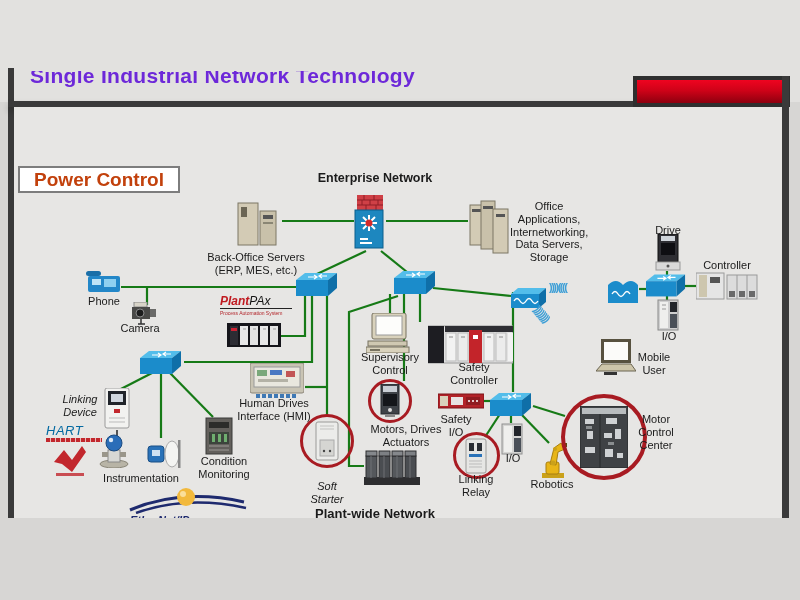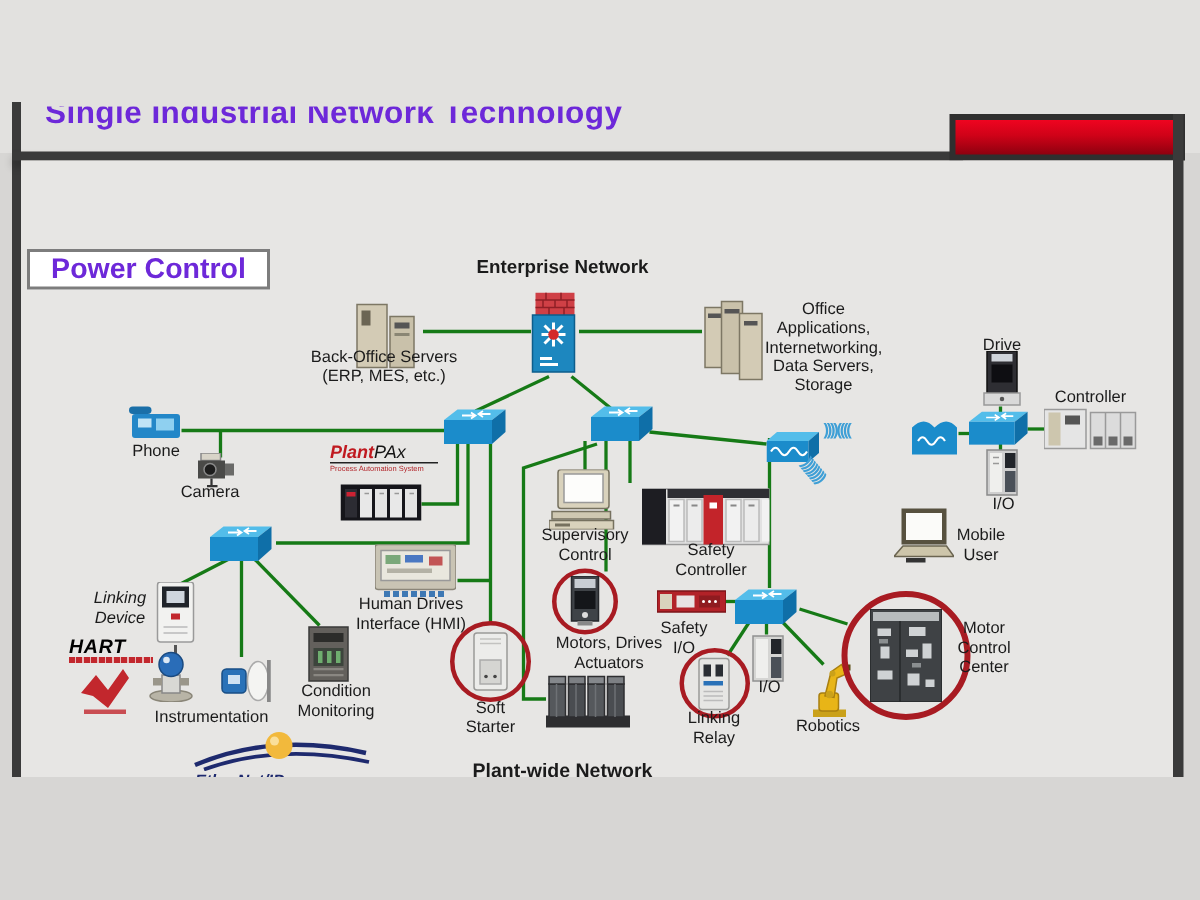--- a/index.html
+++ b/index.html
@@ -9,34 +9,34 @@
   .title-clip{position:absolute;left:30px;top:71px;width:560px;height:21px;overflow:hidden;}
   .title-clip .t{position:relative;top:-7px;font-size:21px;font-weight:600;color:#6d28d9;letter-spacing:.3px;}
   .frame-left{position:absolute;left:8px;top:68px;width:6px;height:450px;background:#3a3a3a;}
   .frame-right{position:absolute;left:782px;top:76px;width:7px;height:442px;background:#3a3a3a;}
   .frame-h{position:absolute;left:8px;top:101px;width:634px;height:6px;background:#3a3a3a;box-shadow:0 4px 6px rgba(0,0,0,.22);}
   .redbox{position:absolute;left:633px;top:76px;width:157px;height:31px;background:#2f2f2f;padding:4px;box-sizing:border-box;}
   .redbox .fill{width:100%;height:100%;background:linear-gradient(180deg,#ef0420 0%,#cf0218 45%,#8e000f 100%);}
   .content{position:absolute;left:14px;top:107px;width:768px;height:411px;background:#e7e6e4;}
   .clip{position:absolute;left:0;top:0;width:800px;height:518px;overflow:hidden;}
   .pcbox{position:absolute;left:18px;top:166px;width:162px;height:27px;background:#fff;border:2px solid #7d7d7d;box-sizing:border-box;
-         display:flex;align-items:center;justify-content:center;font-size:19px;font-weight:bold;color:#6d28d9;}
+         display:flex;align-items:center;justify-content:center;font-size:19px;font-weight:bold;color:#c2410c;}
   .lbl{position:absolute;font-size:11px;line-height:1.16;color:#1b1b1b;text-align:center;white-space:pre-line;}
   .lbl.bold{font-weight:bold;}
   .lbl.left{text-align:center;}
   .icon{position:absolute;}
   .circle{position:absolute;border:3px solid #a81b22;border-radius:50%;box-sizing:border-box;}
   .wire{position:absolute;color:#3e9fd6;font-weight:bold;font-size:11px;letter-spacing:-1.5px;white-space:nowrap;}
   .pp{position:absolute;left:220px;top:295px;width:72px;}
   .pp .l1{font-style:italic;font-size:12px;line-height:1;}
   .pp .b{font-weight:900;color:#c01a20;}
   .pp .r{font-weight:400;color:#141414;}
   .pp .sub{font-size:5px;color:#b3262b;border-top:1px solid #222;margin-top:1px;padding-top:1px;white-space:nowrap;}
   .hart{position:absolute;left:46px;top:424px;width:64px;}
-  .hart .h{font-style:italic;font-weight:700;font-size:13px;color:#000000;line-height:1;letter-spacing:.5px;}
+  .hart .h{font-style:italic;font-weight:400;font-size:13px;color:#0369a1;line-height:1;letter-spacing:.5px;}
   .hart .bar{margin-top:1px;height:4px;width:56px;background:repeating-linear-gradient(90deg,#c2272d 0 4px,#e9b9ba 4px 5px);}
   .enet{position:absolute;left:122px;top:488px;width:130px;}
   .enet .txt{font-size:11px;font-weight:bold;font-style:italic;color:#1e2a6e;margin-top:-4px;margin-left:8px;}
 </style>
 </head>
 <body>
 
 <div class="stage">
   <div class="topstrip"></div>
 
@@ -118,21 +118,21 @@
     </svg>
 
     <svg class="icon" style="left:468px;top:197px;" width="42" height="58" viewBox="0 0 42 58">
       <rect x="2" y="8" width="14" height="40" fill="#d3cbb5" stroke="#7d7764"></rect>
       <rect x="4" y="12" width="10" height="3" fill="#555"></rect>
       <rect x="13" y="4" width="14" height="48" fill="#c9c1aa" stroke="#7d7764"></rect>
       <rect x="15" y="9" width="10" height="3" fill="#555"></rect>
       <rect x="25" y="12" width="15" height="44" fill="#d3cbb5" stroke="#7d7764"></rect>
       <rect x="28" y="17" width="9" height="3" fill="#555"></rect>
     </svg>
-    <div class="lbl" style="left:196px;top:232px;width:120px;">Back-Office Servers
+    <div class="lbl" style="left:196px;top:251px;width:120px;">Back-Office Servers
 (ERP, MES, etc.)</div>
     <div class="lbl left" style="left:510px;top:200px;width:78px;">Office
 Applications,
 Internetworking,
 Data Servers,
 Storage</div>
 
     <svg class="icon" style="left:296px;top:272px;" width="42" height="24" viewBox="0 0 42 24">
       <polygon points="0,8 32,8 41,1 9,1" fill="#53bdea"></polygon>
       <polygon points="32,8 41,1 41,16 32,24" fill="#0f6fa8"></polygon>
@@ -338,21 +338,21 @@
 Interface (HMI)</div>
 
     <div class="circle" style="left:300px;top:414px;width:54px;height:54px;"></div>
     <svg class="icon" style="left:314px;top:420px;" width="26" height="42" viewBox="0 0 26 42">
       <rect x="2" y="2" width="22" height="38" rx="2" fill="#ececea" stroke="#9a9a98"></rect>
       <path d="M6,6 h14 M6,9 h14" stroke="#c2c2c0"></path>
       <rect x="6" y="20" width="14" height="16" fill="#d5d5d2" stroke="#aaa"></rect>
       <circle cx="10" cy="31" r="1.2" fill="#444"></circle>
         <circle cx="16" cy="31" r="1.2" fill="#444"></circle>
     </svg>
-    <div class="lbl" style="left:300px;top:466px;width:54px;">Soft
+    <div class="lbl" style="left:300px;top:480px;width:54px;font-style:italic;">Soft
 Starter</div>
 
     <div class="circle" style="left:368px;top:379px;width:44px;height:44px;"></div>
     <svg class="icon" style="left:379px;top:384px;" width="22" height="34" viewBox="0 0 22 34">
       <rect x="2" y="0" width="18" height="30" fill="#3f4348" stroke="#26282c"></rect>
       <rect x="4" y="2" width="14" height="6" fill="#c9ced4"></rect>
       <rect x="4" y="10" width="14" height="12" fill="#14161a"></rect>
       <circle cx="11" cy="26" r="2" fill="#ddd"></circle>
       <rect x="6" y="30" width="10" height="3" fill="#888"></rect>
     </svg>

